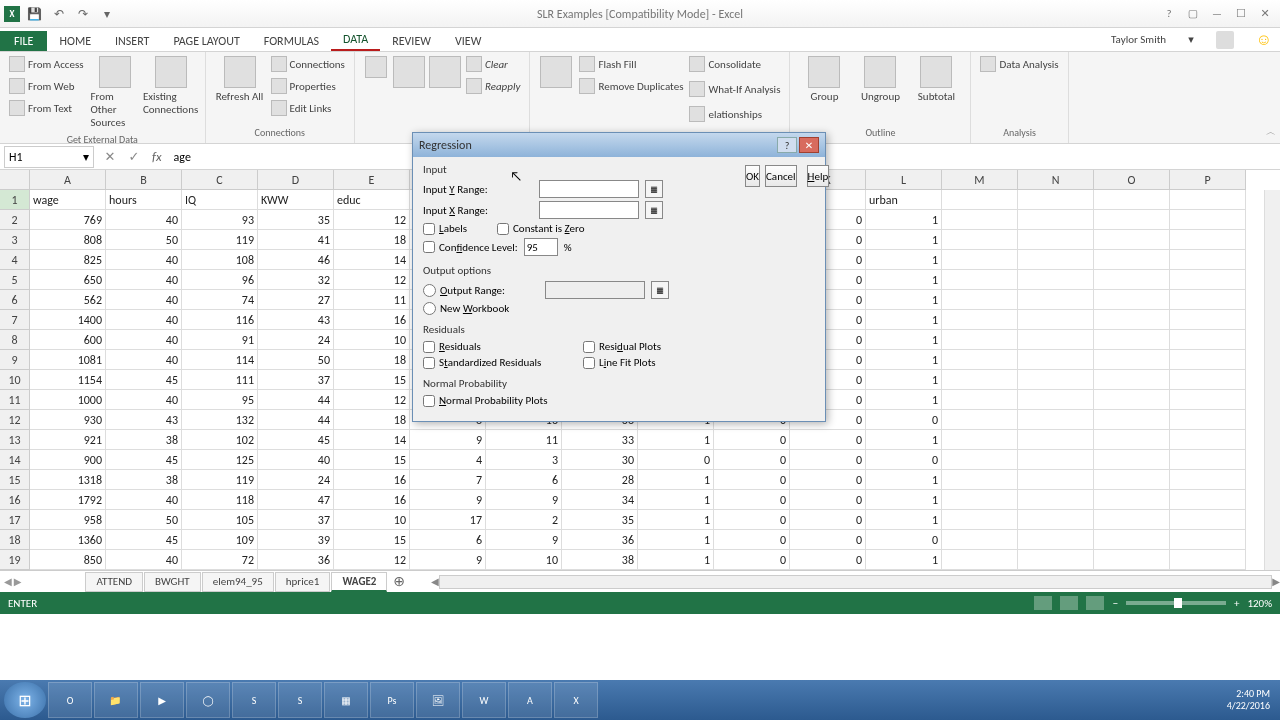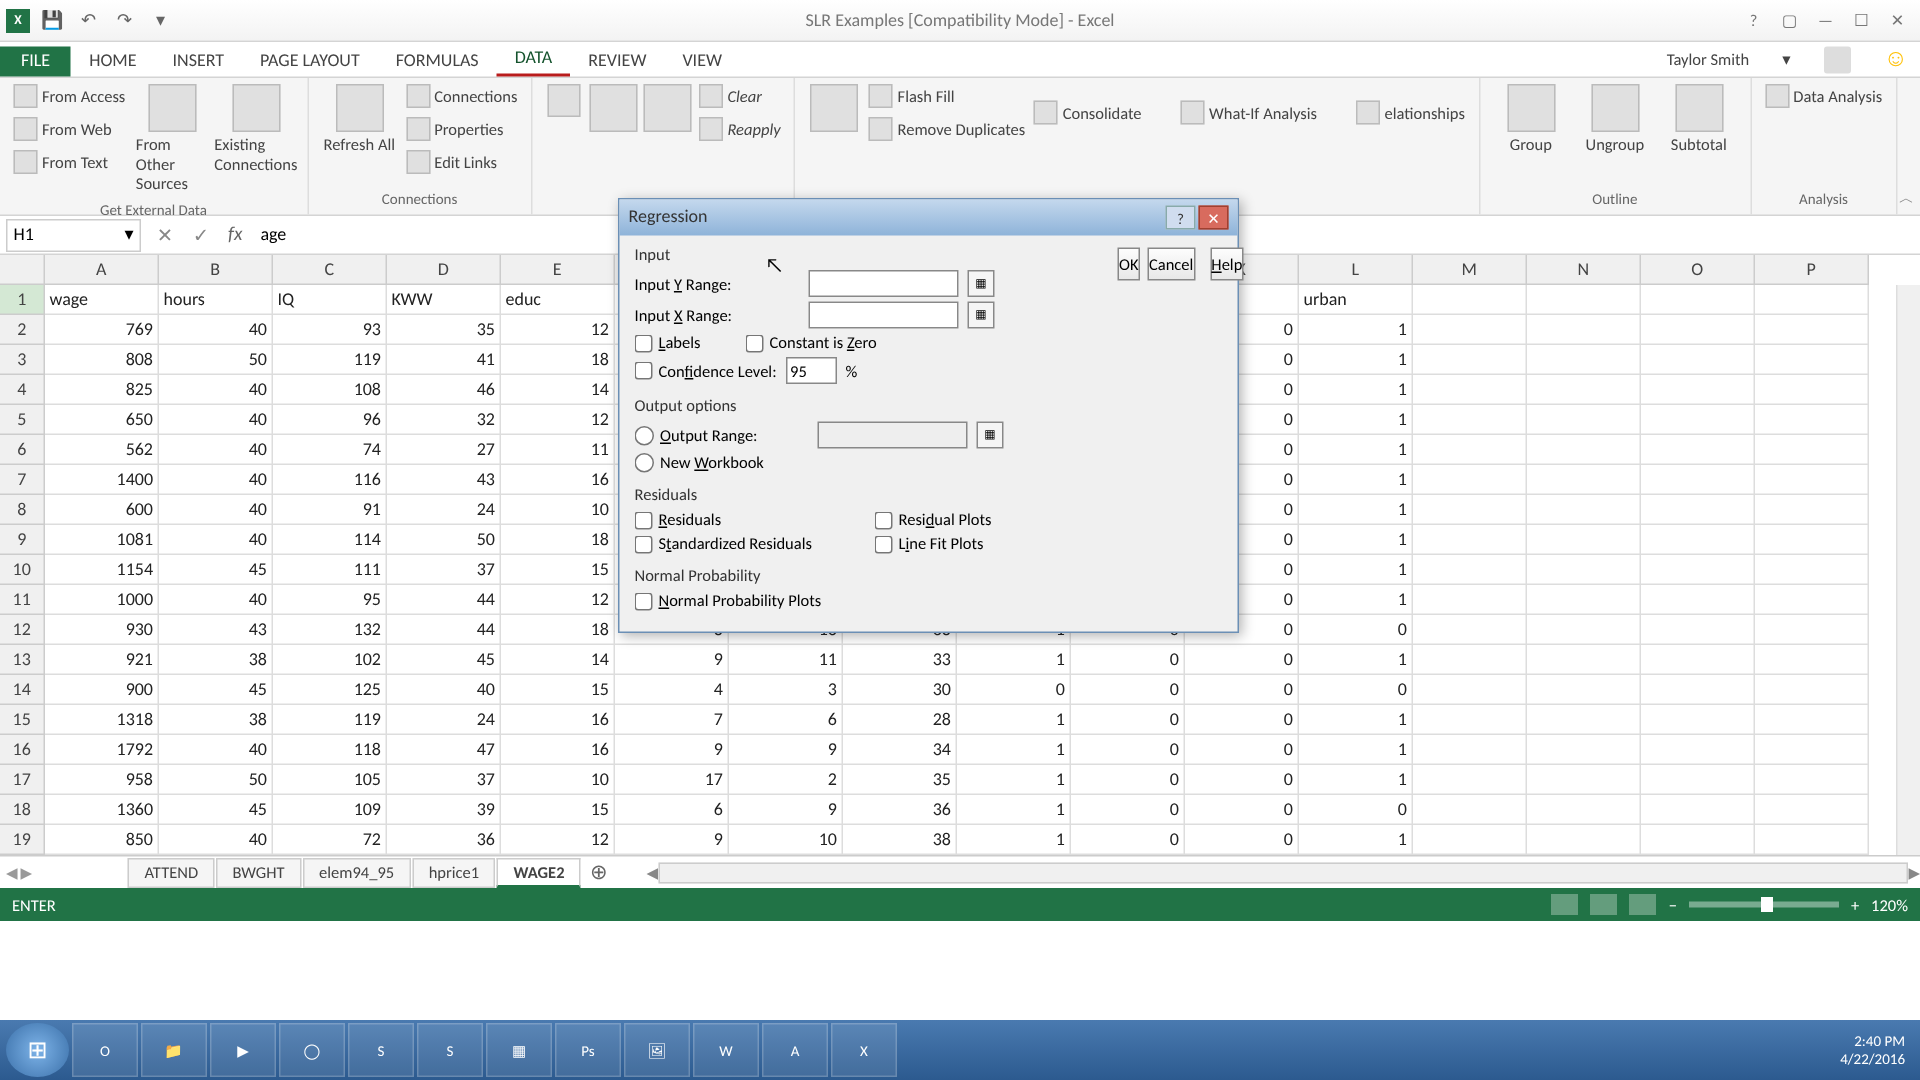--- a/index.html
+++ b/index.html
@@ -221,21 +221,21 @@
       <div style="display:flex;flex-direction:column;gap:2px;">
         <div class="rb-item">
             <div class="rb-icon"></div>
             <span>Flash Fill</span>
           </div>
         <div class="rb-item">
             <div class="rb-icon"></div>
             <span>Remove Duplicates</span>
           </div>
       </div>
-      <div style="display:flex;flex-direction:row;gap:20px;">
+      <div style="display:flex;flex-direction:column;gap:5px;">
         <div class="rb-item">
             <div class="rb-icon"></div>
             <span>Consolidate</span>
           </div>
         <div class="rb-item">
             <div class="rb-icon"></div>
             <span>What-If Analysis</span>
           </div>
         <div class="rb-item">
             <div class="rb-icon"></div>

